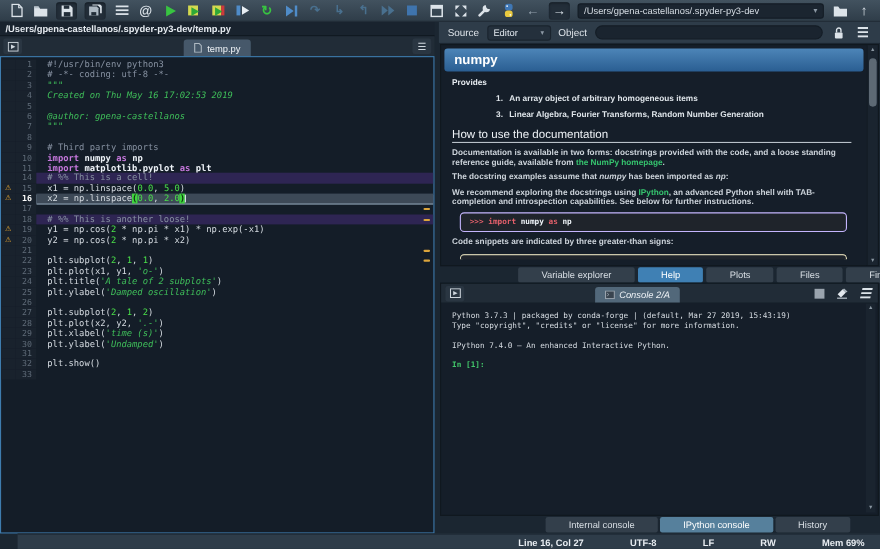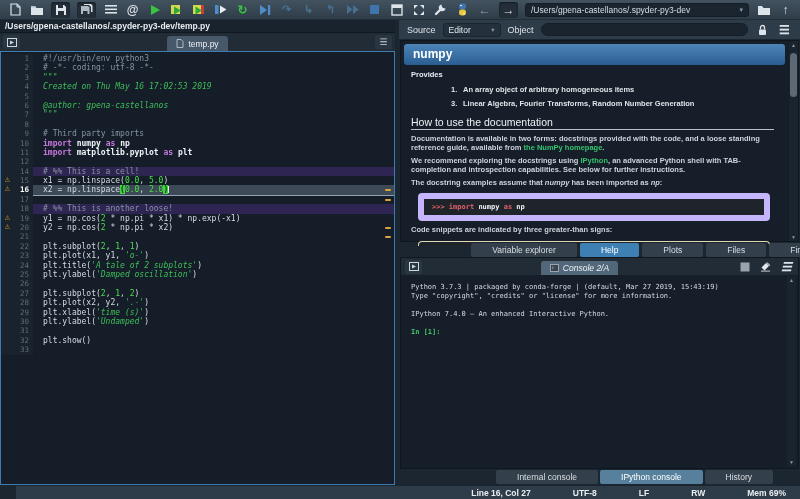--- a/index.html
+++ b/index.html
@@ -70,21 +70,21 @@
     font-size:12px; padding-left:9px; }
   .help-content { padding:6px 24px 0 10px; color:#ccd3da; font-size:7.5px; line-height:8.5px; }
   .provides { font-weight:bold; color:#e8edf2; }
   .pl-item { margin:6px 0 0 40px; font-weight:bold; color:#dfe5ea; }
   .pl-num { display:inline-block; width:12px; }
   .sect { margin-top:9px; font-size:10.5px; color:#eef2f6; padding-bottom:3px;
     border-bottom:1px solid #b9c1c9; }
   .help-content p { margin-top:5px;font-weight:bold; }
   .lnk { color:#35c46e; }
   .it { font-style:italic; }
-  .codebox { margin:5px 4px 0 7px; border:6px solid #c4b5fd; border-radius:4px; background:#1f242b;
+  .codebox { margin:5px 4px 0 7px; border:1px solid #c4b5fd; border-radius:4px; background:#1f242b;
     padding:4px 8px; font-family:"DejaVu Sans Mono", monospace; font-size:7px; }
   .red  { color:#e4606b; font-weight:bold; }
   .redb { color:#e4606b; font-weight:bold; }
   .codebox2 { margin:6px 4px 0 7px; height:5px; border:1px solid #ded9b7; border-bottom:none;
     border-radius:4px 4px 0 0; background:#1f242b; }
   .vscroll { position:absolute; top:0; right:0; bottom:0; width:10px; background:#1a242f;
     border-left:1px solid #141d26; }
   .vscroll .thumb { position:absolute; top:12px; left:1px; right:1px; height:44px;
     background:#5d6974; border-radius:4px; }
   .sarr { position:absolute; left:0; right:0; text-align:center; color:#8b97a2; font-size:5px; }
@@ -269,21 +269,20 @@
           <div class="row"><span class="gut"></span><span class="lnum">2</span><span class="codecell"><span class="cm"># -*- coding: utf-8 -*-</span></span></div>
           <div class="row"><span class="gut"></span><span class="lnum">3</span><span class="codecell"><span class="st">"""</span></span></div>
           <div class="row"><span class="gut"></span><span class="lnum">4</span><span class="codecell"><span class="sti">Created on Thu May 16 17:02:53 2019</span></span></div>
           <div class="row"><span class="gut"></span><span class="lnum">5</span><span class="codecell"></span></div>
           <div class="row"><span class="gut"></span><span class="lnum">6</span><span class="codecell"><span class="sti">@author: gpena-castellanos</span></span></div>
           <div class="row"><span class="gut"></span><span class="lnum">7</span><span class="codecell"><span class="st">"""</span></span></div>
           <div class="row"><span class="gut"></span><span class="lnum">8</span><span class="codecell"></span></div>
           <div class="row"><span class="gut"></span><span class="lnum">9</span><span class="codecell"><span class="cm"># Third party imports</span></span></div>
           <div class="row"><span class="gut"></span><span class="lnum">10</span><span class="codecell"><span class="kw">import</span><span> </span><span class="b">numpy</span><span> </span><span class="kw">as</span><span> </span><span class="b">np</span></span></div>
           <div class="row"><span class="gut"></span><span class="lnum">11</span><span class="codecell"><span class="kw">import</span><span> </span><span class="b">matplotlib.pyplot</span><span> </span><span class="kw">as</span><span> </span><span class="b">plt</span></span></div>
-          <div class="row"><span class="gut"></span><span class="lnum">12</span><span class="codecell"></span></div>
           <div class="row cell"><span class="gut"></span><span class="lnum">14</span><span class="codecell"><span class="cm"># %% This is a cell!</span></span></div>
           <div class="row"><span class="gut">⚠</span><span class="lnum">15</span><span class="codecell"><span>x1 = np.linspace(</span><span class="num">0.0</span><span>, </span><span class="num">5.0</span><span>)</span></span></div>
           <div class="row cur"><span class="gut">⚠</span><span class="lnum">16</span><span class="codecell"><span>x2 = np.linspace</span><span class="match">(</span><span class="num">0.0</span><span>, </span><span class="num">2.0</span><span class="match">)</span><span class="caret"></span></span></div>
           <div class="row"><span class="gut"></span><span class="lnum">17</span><span class="codecell"></span></div>
           <div class="row cell"><span class="gut"></span><span class="lnum">18</span><span class="codecell"><span class="cm"># %% This is another loose!</span></span></div>
           <div class="row"><span class="gut">⚠</span><span class="lnum">19</span><span class="codecell"><span>y1 = np.cos(</span><span class="num">2</span><span> * np.pi * x1) * np.exp(-x1)</span></span></div>
           <div class="row"><span class="gut">⚠</span><span class="lnum">20</span><span class="codecell"><span>y2 = np.cos(</span><span class="num">2</span><span> * np.pi * x2)</span></span></div>
           <div class="row"><span class="gut"></span><span class="lnum">21</span><span class="codecell"></span></div>
           <div class="row"><span class="gut"></span><span class="lnum">22</span><span class="codecell"><span>plt.subplot(</span><span class="num">2</span><span>, </span><span class="num">1</span><span>, </span><span class="num">1</span><span>)</span></span></div>
           <div class="row"><span class="gut"></span><span class="lnum">23</span><span class="codecell"><span>plt.plot(x1, y1, </span><span class="sti">'o-'</span><span>)</span></span></div>
@@ -325,22 +324,22 @@
     </div>
 
     <div class="helppane">
       <div class="numpy-hdr">numpy</div>
       <div class="help-content">
         <div class="provides">Provides</div>
         <div class="pl-item"><span class="pl-num">1.</span><span>An array object of arbitrary homogeneous items</span></div>
         <div class="pl-item"><span class="pl-num">3.</span><span>Linear Algebra, Fourier Transforms, Random Number Generation</span></div>
         <div class="sect">How to use the documentation</div>
         <p><span>Documentation is available in two forms: docstrings provided with the code, and a loose standing reference guide, available from </span><span class="lnk">the NumPy homepage</span><span>.</span></p>
+        <p><span>The docstring examples assume that </span><span class="it">numpy</span><span> has been imported as </span><span class="it">np</span><span>:</span></p>
         <p><span>We recommend exploring the docstrings using </span><span class="lnk">IPython</span><span>, an advanced Python shell with TAB-completion and introspection capabilities. See below for further instructions.</span></p>
-        <p><span>The docstring examples assume that </span><span class="it">numpy</span><span> has been imported as </span><span class="it">np</span><span>:</span></p>
         <div class="codebox"><span class="red">&gt;&gt;&gt; </span><span class="redb">import</span><span> </span><span class="b">numpy</span><span> </span><span class="red">as</span><span> </span><span class="b">np</span></div>
         <p>Code snippets are indicated by three greater-than signs:</p>
         <div class="codebox2"></div>
       </div>
       <div class="vscroll">
         <span class="sarr up">▲</span>
         <div class="thumb"></div>
         <span class="sarr down">▼</span>
       </div>
     </div>

